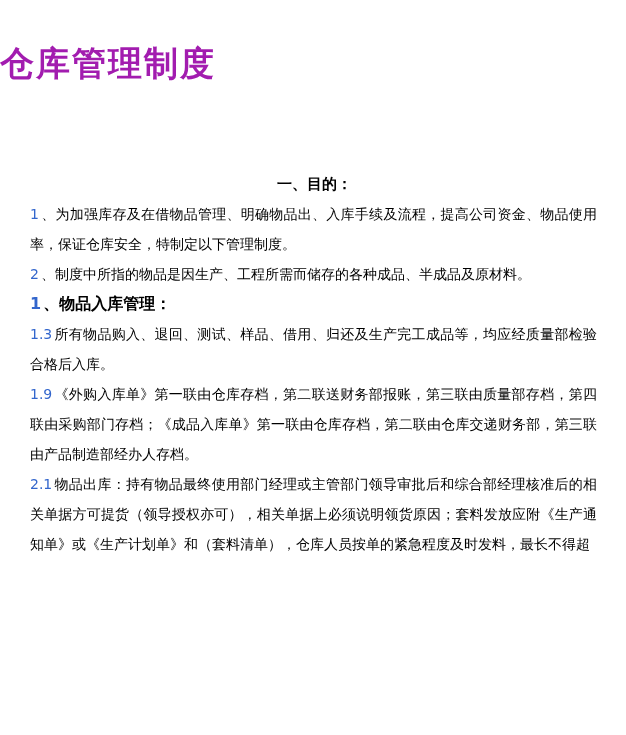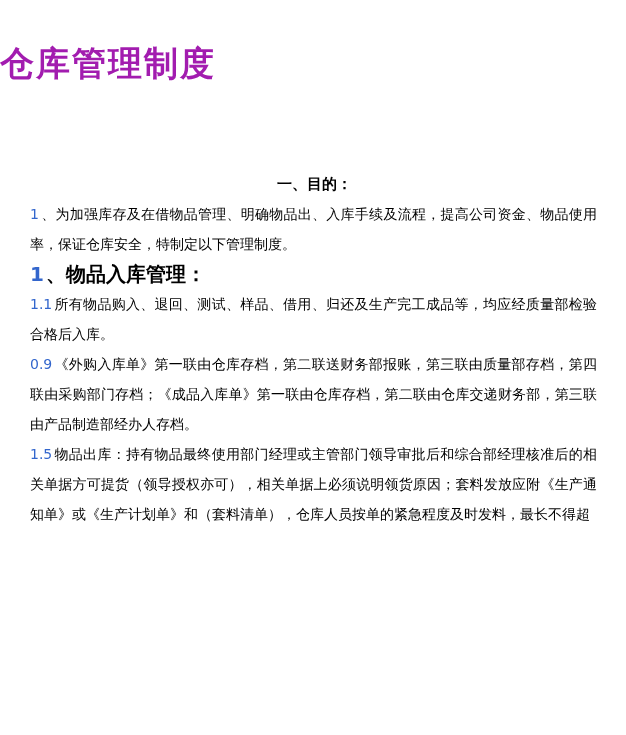--- a/index.html
+++ b/index.html
@@ -44,43 +44,44 @@
     color: var(--accent, #3366cc);
     margin-right: 2px;
   }
   .para.heading {
     font-weight: bold;
     font-size: 15px;
     text-align: center;
   }
   .para.subheading {
     font-weight: bold;
-    font-size: 20px;
+    font-size: 16px;
     text-align: left;
   }
 </style>
 </head>
 <body>
 
 <div class="page">
 
   <h1 class="doc-title">仓库管理制度</h1>
 
   <div class="body-text">
 
     <p class="para heading"><span class="num"></span><span>一、目的：</span></p>
 
     <p class="para"><span class="num">1</span><span>、为加强库存及在借物品管理、明确物品出、入库手续及流程，提高公司资金、物品使用率，保证仓库安全，特制定以下管理制度。</span></p>
 
+    <p class="para"><span class="num">2</span><span>、制度中所指的物品是因生产、工程所需而储存的各种成品、半成品及原材料。</span></p>
 
 
     <p class="para subheading"><span class="num">1</span><span>、物品入库管理：</span></p>
 
-    <p class="para"><span class="num">1.1</span><span>所有物品购入、退回、测试、样品、借用、归还及生产完工成品等，均应经质量部检验合格后入库。</span></p>
+    <p class="para"><span class="num">1.3</span><span>所有物品购入、退回、测试、样品、借用、归还及生产完工成品等，均应经质量部检验合格后入库。</span></p>
 
 
-    <p class="para"><span class="num">0.9</span><span>《外购入库单》第一联由仓库存档，第二联送财务部报账，第三联由质量部存档，第四联由采购部门存档；《成品入库单》第一联由仓库存档，第二联由仓库交递财务部，第三联由产品制造部经办人存档。</span></p>
+    <p class="para"><span class="num">1.9</span><span>《外购入库单》第一联由仓库存档，第二联送财务部报账，第三联由质量部存档，第四联由采购部门存档；《成品入库单》第一联由仓库存档，第二联由仓库交递财务部，第三联由产品制造部经办人存档。</span></p>
 
 
-    <p class="para"><span class="num">1.5</span><span>物品出库：持有物品最终使用部门经理或主管部门领导审批后和综合部经理核准后的相关单据方可提货（领导授权亦可），相关单据上必须说明领货原因；套料发放应附《生产通知单》或《生产计划单》和（套料清单），仓库人员按单的紧急程度及时发料，最长不得超</span></p>
+    <p class="para"><span class="num">2.1</span><span>物品出库：持有物品最终使用部门经理或主管部门领导审批后和综合部经理核准后的相关单据方可提货（领导授权亦可），相关单据上必须说明领货原因；套料发放应附《生产通知单》或《生产计划单》和（套料清单），仓库人员按单的紧急程度及时发料，最长不得超</span></p>
 
   </div>
 </div>
 
 </body></html>

